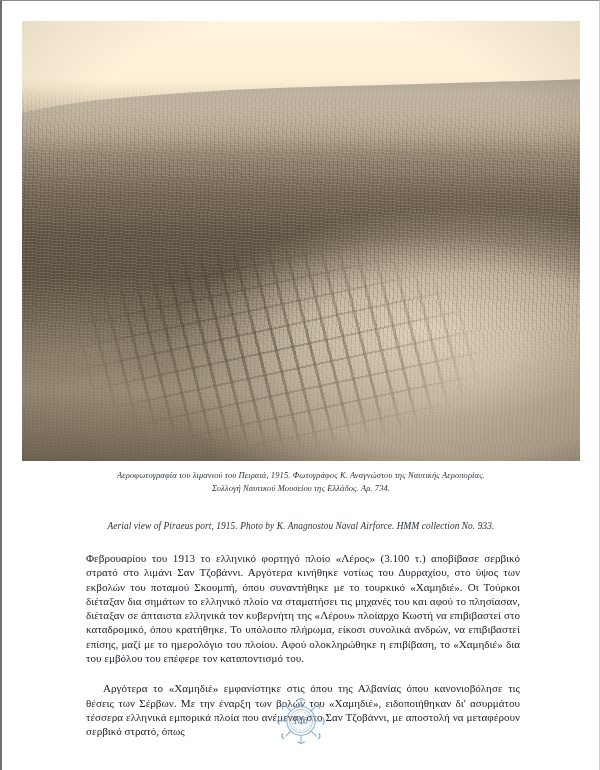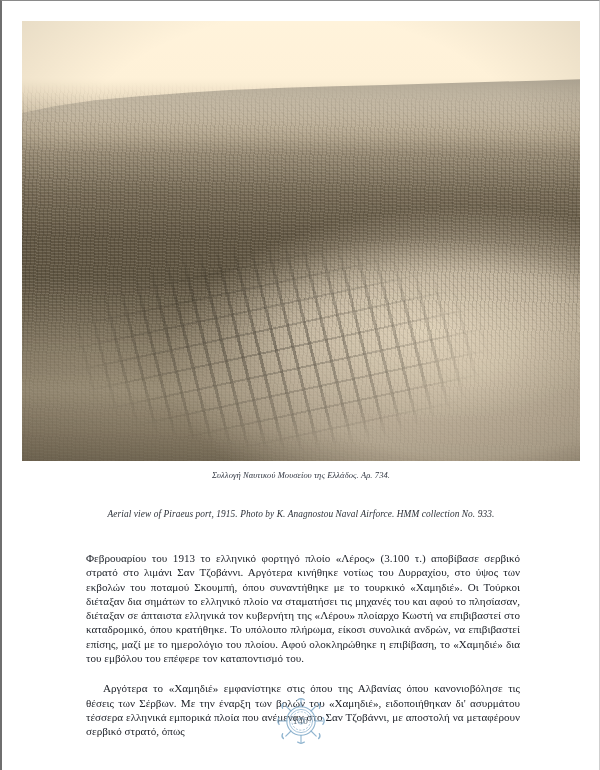--- a/index.html
+++ b/index.html
@@ -186,20 +186,21 @@
 
   <div class="photo-frame">
     <div class="photo"></div>
     <div class="photo-ridge"></div>
     <div class="photo-grain"></div>
     <div class="photo-ships"></div>
     <div class="photo-vignette"></div>
   </div>
 
   <div class="captions">
+    <div class="caption-line">Αεροφωτογραφία του λιμανιού του Πειραιά, 1915. Φωτογράφος Κ. Αναγνώστου της Ναυτικής Αεροπορίας.</div>
     <div class="caption-line">Συλλογή Ναυτικού Μουσείου της Ελλάδος. Αρ. 734.</div>
     <div class="caption-en">Aerial view of Piraeus port, 1915.  Photo by K. Anagnostou Naval Airforce. HMM collection No. 933.</div>
   </div>
 
   <div class="body-text">
     <p class="body-par">Φεβρουαρίου του 1913 το ελληνικό φορτηγό πλοίο «Λέρος» (3.100 τ.) αποβίβασε σερβικό στρατό στο λιμάνι Σαν Τζοβάννι. Αργότερα κινήθηκε νοτίως του Δυρραχίου, στο ύψος των εκβολών του ποταμού Σκουμπή, όπου συναντήθηκε με το τουρκικό «Χαμηδιέ». Οι Τούρκοι διέταξαν δια σημάτων το ελληνικό πλοίο να σταματήσει τις μηχανές του και αφού το πλησίασαν, διέταξαν σε άπταιστα ελληνικά τον κυβερνήτη της «Λέρου» πλοίαρχο Κωστή να επιβιβαστεί στο καταδρομικό, όπου κρατήθηκε. Το υπόλοιπο πλήρωμα, είκοσι συνολικά ανδρών, να επιβιβαστεί επίσης, μαζί με το ημερολόγιο του πλοίου.  Αφού ολοκληρώθηκε η επιβίβαση, το «Χαμηδιέ» δια του εμβόλου του επέφερε τον καταποντισμό του.</p>
     <p class="body-par">Αργότερα το «Χαμηδιέ» εμφανίστηκε στις όπου της Αλβανίας όπου κανονιοβόλησε τις θέσεις των Σέρβων. Με την έναρξη των βολών του «Χαμηδιέ», ειδοποιήθηκαν δι' ασυρμάτου τέσσερα ελληνικά εμπορικά πλοία που ανέμεναν στο Σαν Τζοβάννι, με αποστολή να μεταφέρουν σερβικό στρατό, όπως</p>
   </div>
 
   <div class="footer">

